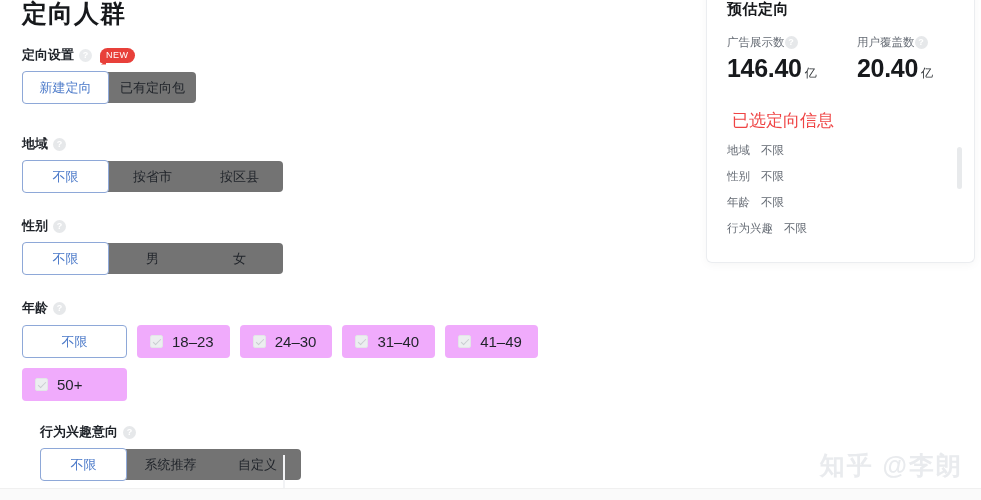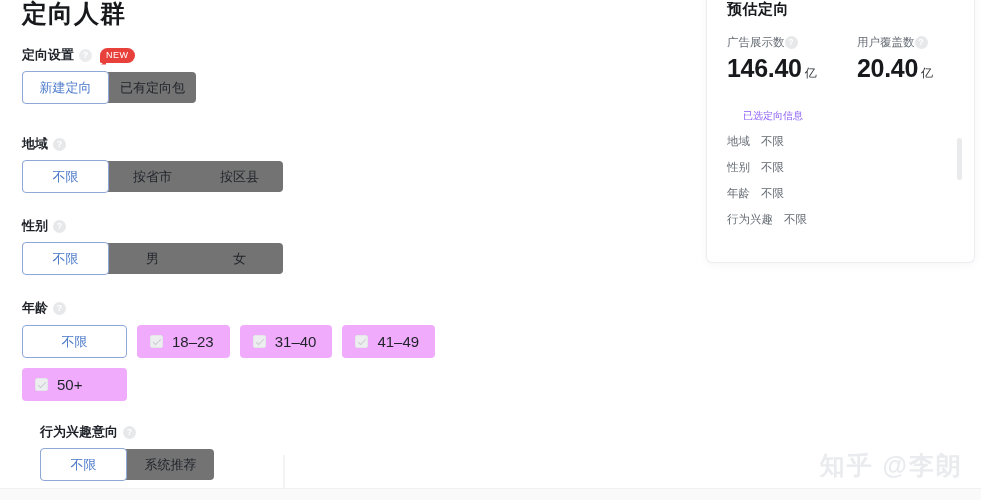--- a/index.html
+++ b/index.html
@@ -137,21 +137,21 @@
     display: flex; align-items: center; 
     font-size: 11.5px; color: #646a73; margin-bottom: 4px;
   }
   .metric-value {
     display: flex; align-items: baseline; gap: 3px;
     font-size: 25px; font-weight: 700; color: #17191c; letter-spacing: -.3px;
   }
   .metric-unit { font-size: 12px; font-weight: 400; color: #2b2f33; }
 
   .selected-title {
-    font-size: 10px; color: #8b5cf6; margin: 26px 0 11px 16px;
+    font-size: 17px; color: #ef4444; margin: 26px 0 11px 5px;
   }
   .selected-list { position: relative; }
   .selected-row {
     display: flex; align-items: center; gap: 11px;
     font-size: 11.5px; color: #646a73; line-height: 14px;
     margin-bottom: 12px;
   }
   .selected-row .k { color: #646a73; }
   .selected-row .v { color: #646a73; }
   .list-scrollbar {
@@ -218,20 +218,24 @@
         <span class="help-icon light">?</span>
       </div>
       <div class="chip-row">
         <button class="btn-outline" style="width:105px;">不限</button>
         <div class="chip">
           <span class="chk"></span>
           <span>18–23</span>
         </div>
         <div class="chip">
           <span class="chk"></span>
+          <span>24–30</span>
+        </div>
+        <div class="chip">
+          <span class="chk"></span>
           <span>31–40</span>
         </div>
         <div class="chip">
           <span class="chk"></span>
           <span>41–49</span>
         </div>
       </div>
       <div class="chip-row" style="margin-top:10px;">
         <div class="chip" style="min-width:105px;">
           <span class="chk"></span>
@@ -241,20 +245,21 @@
     </div>
 
     <div class="field" style="top:424px;margin-left:18px;">
       <div class="field-label">
         <span>行为兴趣意向</span>
         <span class="help-icon light">?</span>
       </div>
       <div class="segmented">
         <button class="seg active" style="width:87px;">不限</button>
         <button class="seg" style="width:87px;">系统推荐</button>
+        <button class="seg" style="width:87px;">自定义</button>
       </div>
     </div>
 
   </div>
 
   <div class="left-divider"></div>
 
   <div class="estimate-card">
     <div class="estimate-title">预估定向</div>
 

